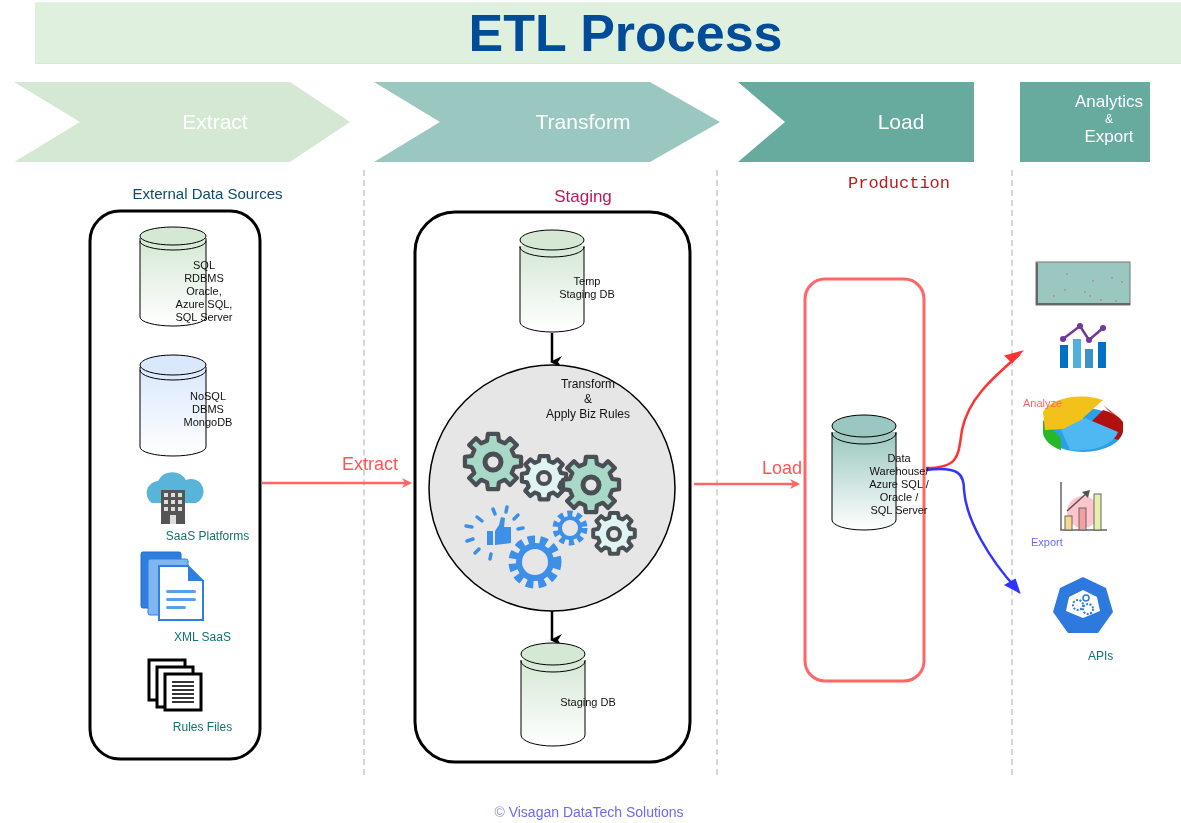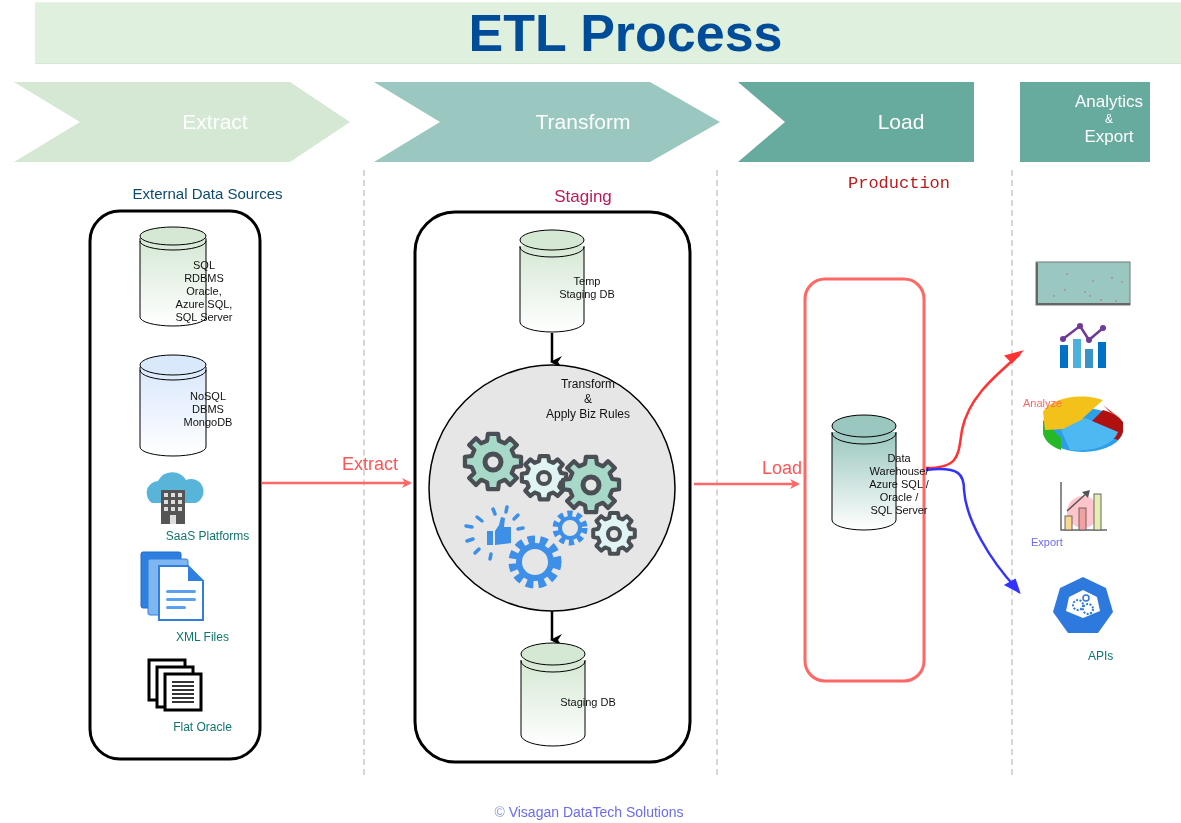--- a/index.html
+++ b/index.html
@@ -259,22 +259,22 @@
   <div>Oracle,</div>
   <div>Azure SQL,</div>
   <div>SQL Server</div>
 </div>
 <div class="abs cyl-text" style="left:140px;top:390px;width:66px;">
   <div>NoSQL</div>
   <div>DBMS</div>
   <div>MongoDB</div>
 </div>
 <div class="abs small-label" style="left:110px;top:529px;width:125px;">SaaS Platforms</div>
-<div class="abs small-label" style="left:110px;top:630px;width:115px;">XML Files</div>
-<div class="abs small-label" style="left:110px;top:720px;width:115px;">Flat Oracle</div>
+<div class="abs small-label" style="left:110px;top:630px;width:115px;">XML SaaS</div>
+<div class="abs small-label" style="left:110px;top:720px;width:115px;">Rules Files</div>
 
 <div class="abs" style="left:290px;top:454px;width:90px;text-align:center;font-size:18px;color:#ff5555;">Extract</div>
 
 <div class="abs cyl-text" style="left:520px;top:275px;width:64px;">
   <div>Temp</div>
   <div>Staging DB</div>
 </div>
 <div class="abs" style="left:480px;top:377px;width:146px;text-align:center;font-size:12px;line-height:15px;color:#111;">
   <div>Transform</div>
   <div>&amp;</div>

